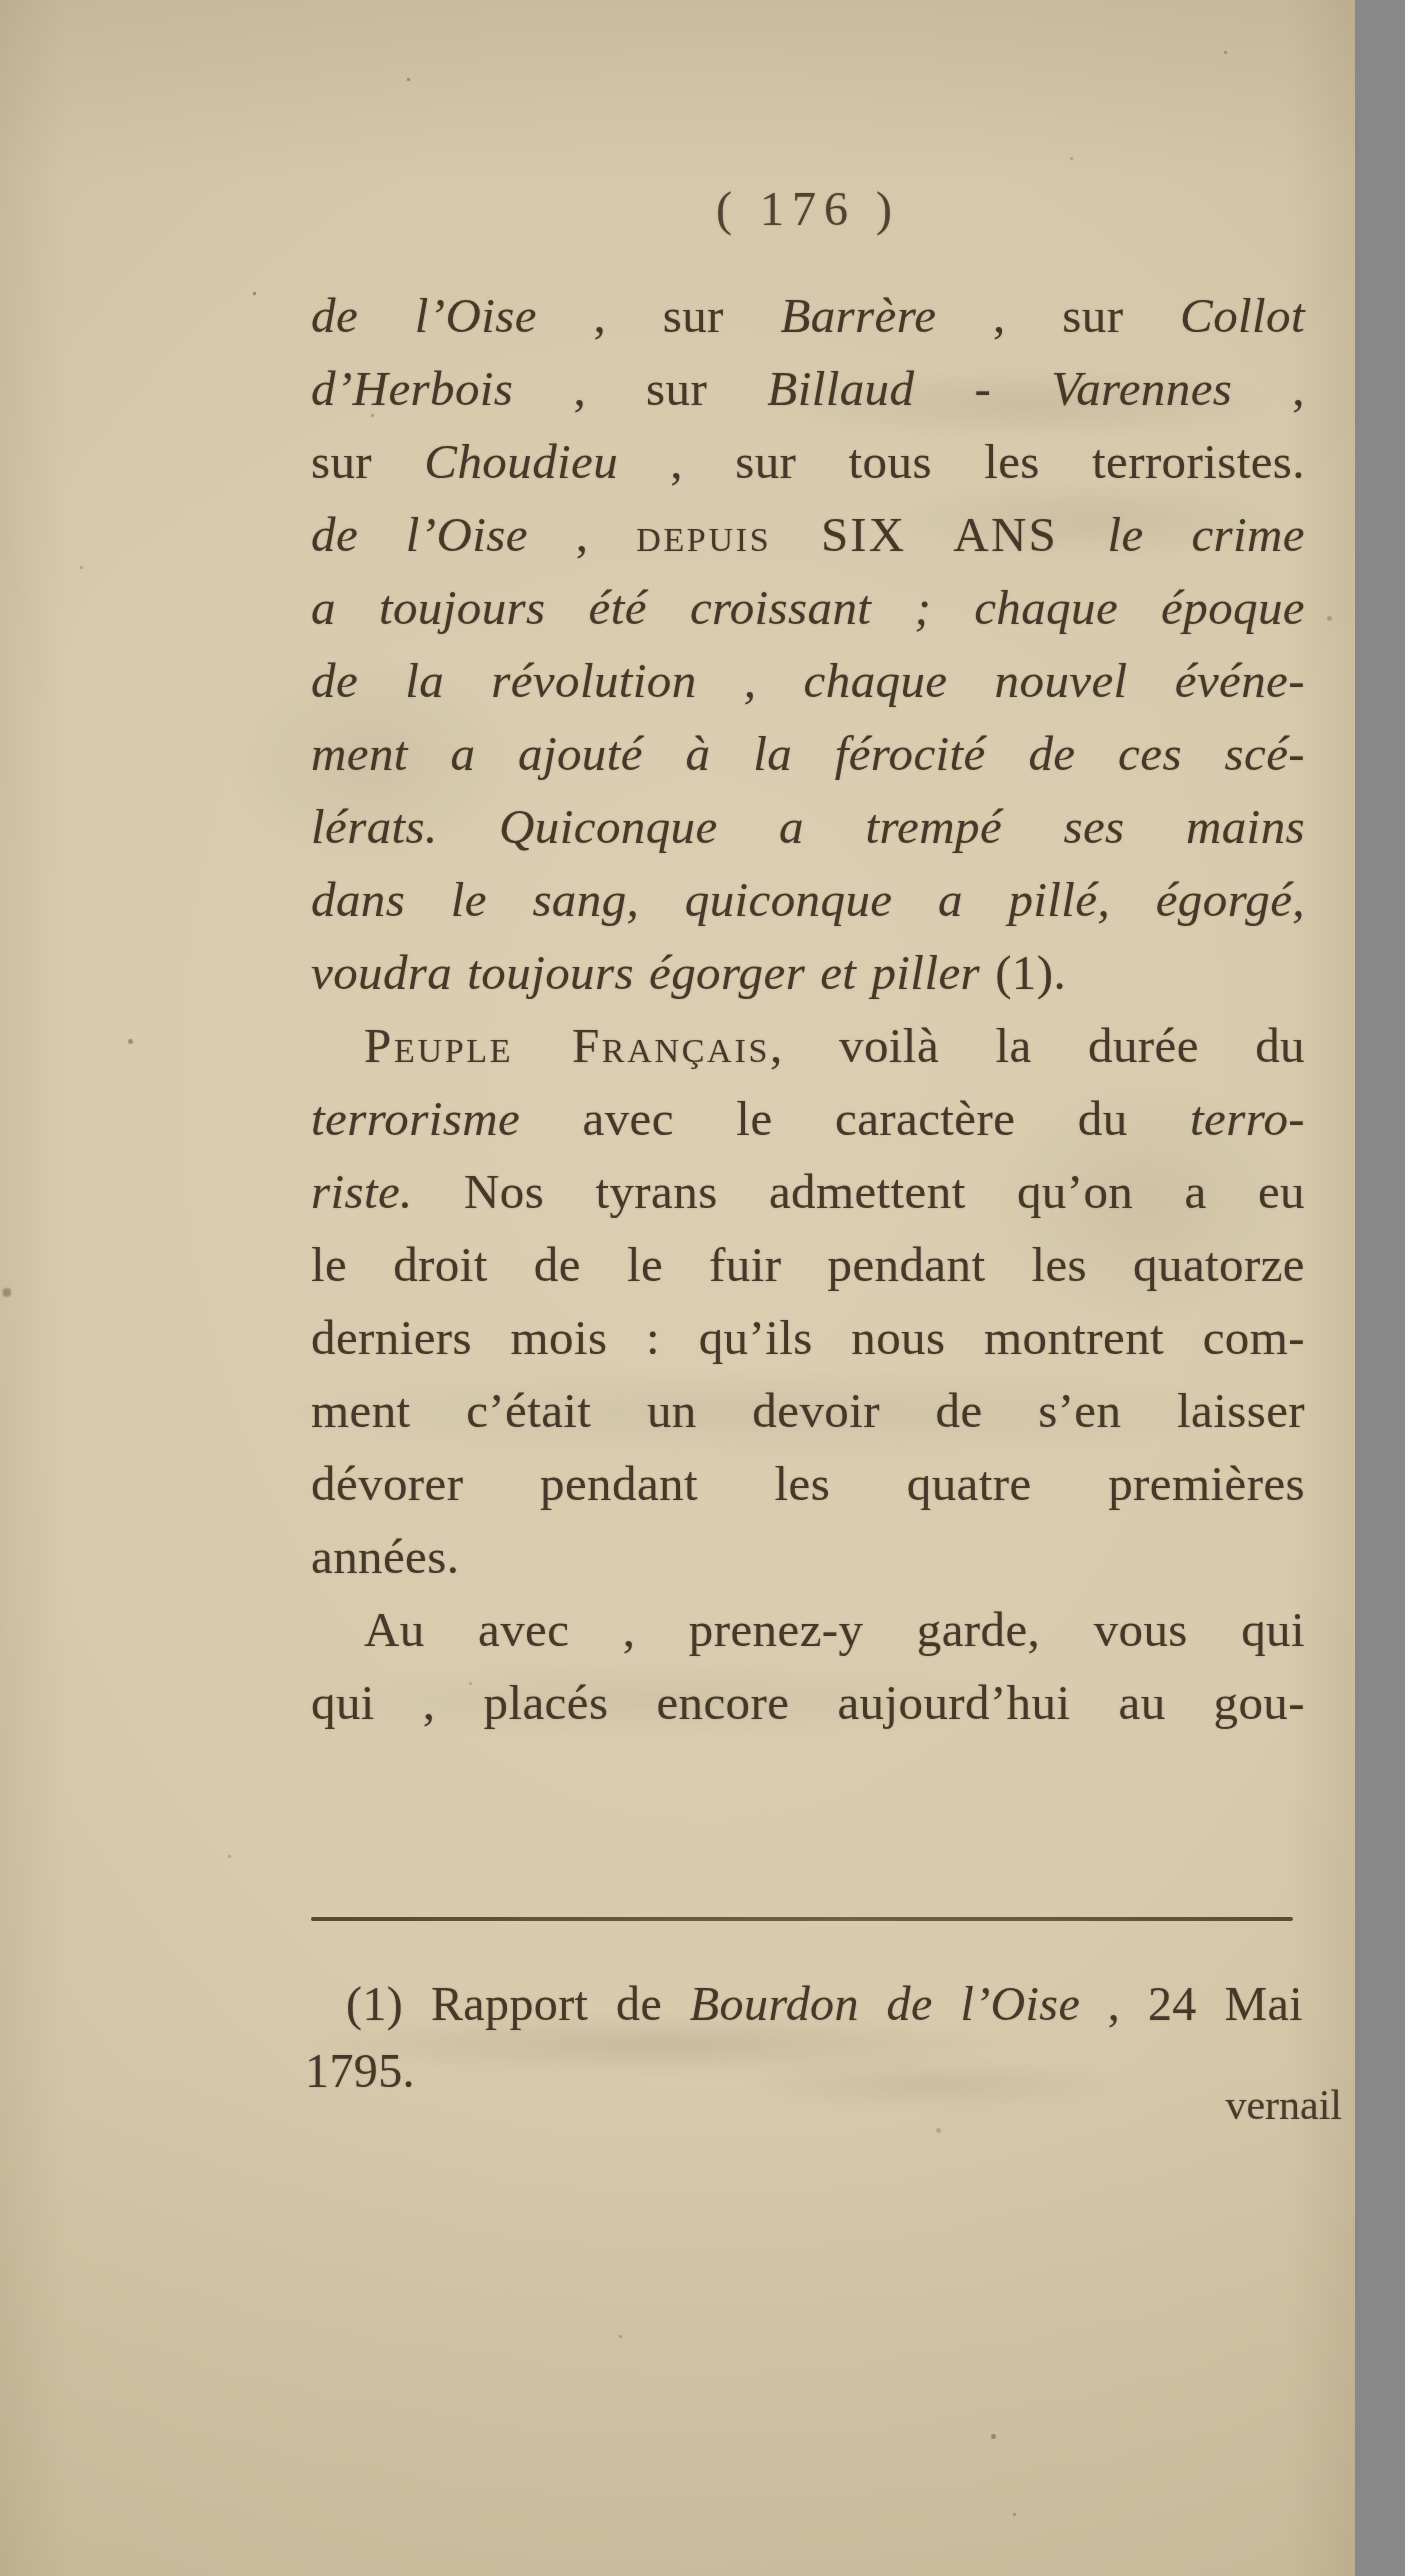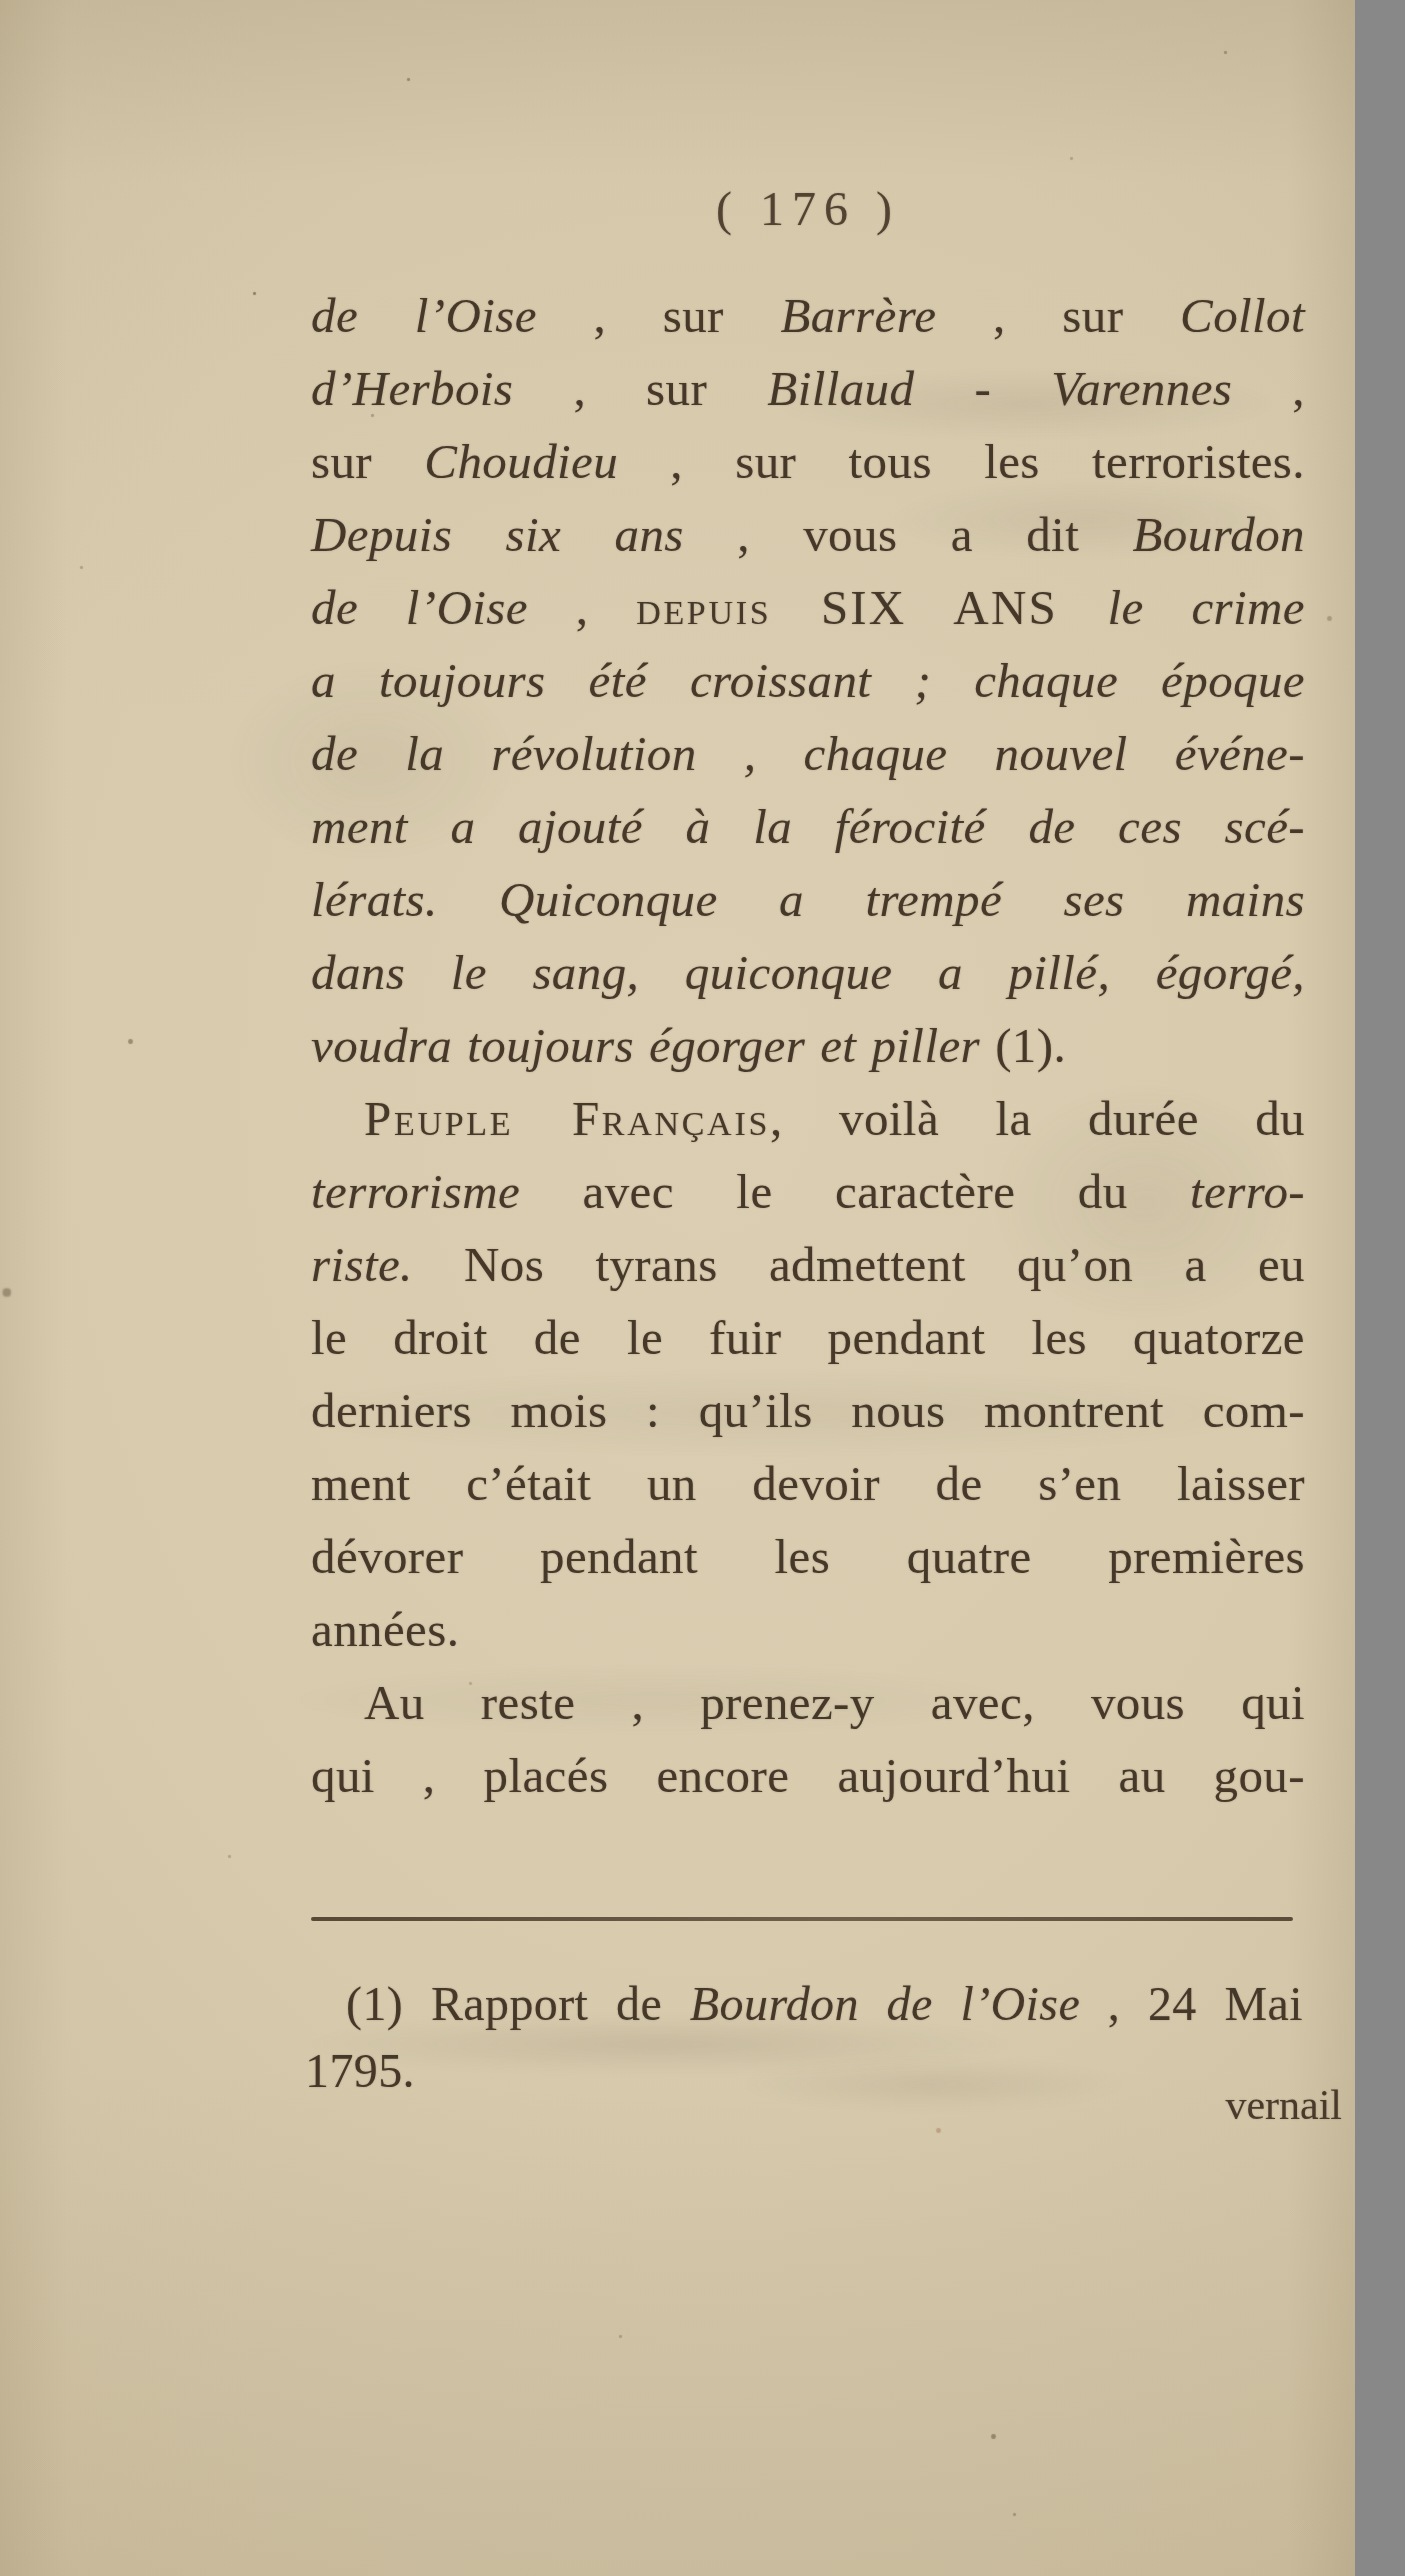--- a/index.html
+++ b/index.html
@@ -86,37 +86,36 @@
   <div class="smudge" style="left:743px;top:2060px;width:380px;height:49px;background:radial-gradient(ellipse at center, rgba(95,80,58,0.10), rgba(95,80,58,0) 72%);"></div>
 
   <div class="specks"></div>
 
   <div class="folio">( 176 )</div>
 
   <div class="body-text ink" id="body-text">
       <div class="line j"><span class="seg-italic">de l’Oise</span><span class="seg-roman"> , sur </span><span class="seg-italic">Barrère</span><span class="seg-roman"> , sur </span><span class="seg-italic">Collot</span></div>
       <div class="line j"><span class="seg-italic">d’Herbois</span><span class="seg-roman"> , sur </span><span class="seg-italic">Billaud - Varennes</span><span class="seg-roman"> ,</span></div>
       <div class="line j"><span class="seg-roman">sur </span><span class="seg-italic">Choudieu</span><span class="seg-roman"> , sur tous les terroristes.</span></div>
-      <div class="line j"><span class="seg-italic">Depuis six ans</span><span class="seg-roman"> , vous a dit </span><span class="seg-italic">Bourdon</span></div>
       <div class="line j"><span class="seg-italic">de l’Oise</span><span class="seg-roman"> , </span><span class="seg-smallcaps">depuis</span><span class="seg-caps"> SIX ANS </span><span class="seg-italic">le crime</span></div>
       <div class="line j"><span class="seg-italic">a toujours été croissant ; chaque époque</span></div>
       <div class="line j"><span class="seg-italic">de la révolution , chaque nouvel événe-</span></div>
       <div class="line j"><span class="seg-italic">ment a ajouté à la férocité de ces scé-</span></div>
       <div class="line j"><span class="seg-italic">lérats. Quiconque a trempé ses mains</span></div>
       <div class="line j"><span class="seg-italic">dans le sang, quiconque a pillé, égorgé,</span></div>
       <div class="line"><span class="seg-italic">voudra toujours égorger et piller</span><span class="seg-roman"> (1).</span></div>
       <div class="line j" style="text-indent: 53px;"><span class="seg-smallcaps">Peuple Français</span><span class="seg-roman">, voilà la durée du</span></div>
       <div class="line j"><span class="seg-italic">terrorisme</span><span class="seg-roman"> avec le caractère du </span><span class="seg-italic">terro-</span></div>
       <div class="line j"><span class="seg-italic">riste.</span><span class="seg-roman"> Nos tyrans admettent qu’on a eu</span></div>
       <div class="line j"><span class="seg-roman">le droit de le fuir pendant les quatorze</span></div>
       <div class="line j"><span class="seg-roman">derniers mois : qu’ils nous montrent com-</span></div>
       <div class="line j"><span class="seg-roman">ment c’était un devoir de s’en laisser</span></div>
       <div class="line j"><span class="seg-roman">dévorer pendant les quatre premières</span></div>
       <div class="line"><span class="seg-roman">années.</span></div>
-      <div class="line j" style="text-indent: 53px;"><span class="seg-roman">Au reste , prenez-y avec, vous qui</span></div>
+      <div class="line j" style="text-indent: 53px;"><span class="seg-roman">Au avec , prenez-y garde, vous qui</span></div>
       <div class="line j"><span class="seg-roman">qui , placés encore aujourd’hui au gou-</span></div>
     </div>
 
   <div class="footnote-rule"></div>
 
   <div class="footnote ink" id="footnote">
       <div class="line j" style="text-indent: 41px;"><span class="seg-roman">(1) Rapport de </span><span class="seg-italic">Bourdon de l’Oise</span><span class="seg-roman"> , 24 Mai</span></div>
       <div class="line"><span class="seg-roman">1795.</span></div>
     </div>
 

